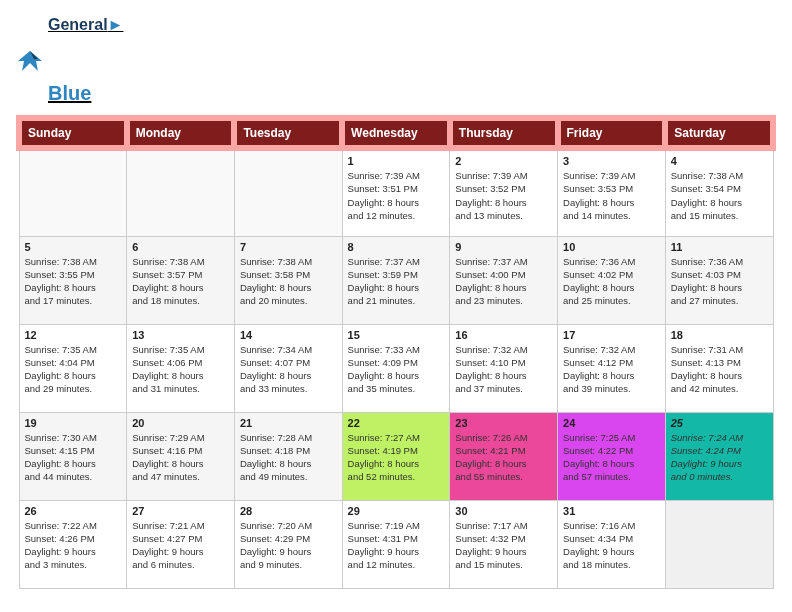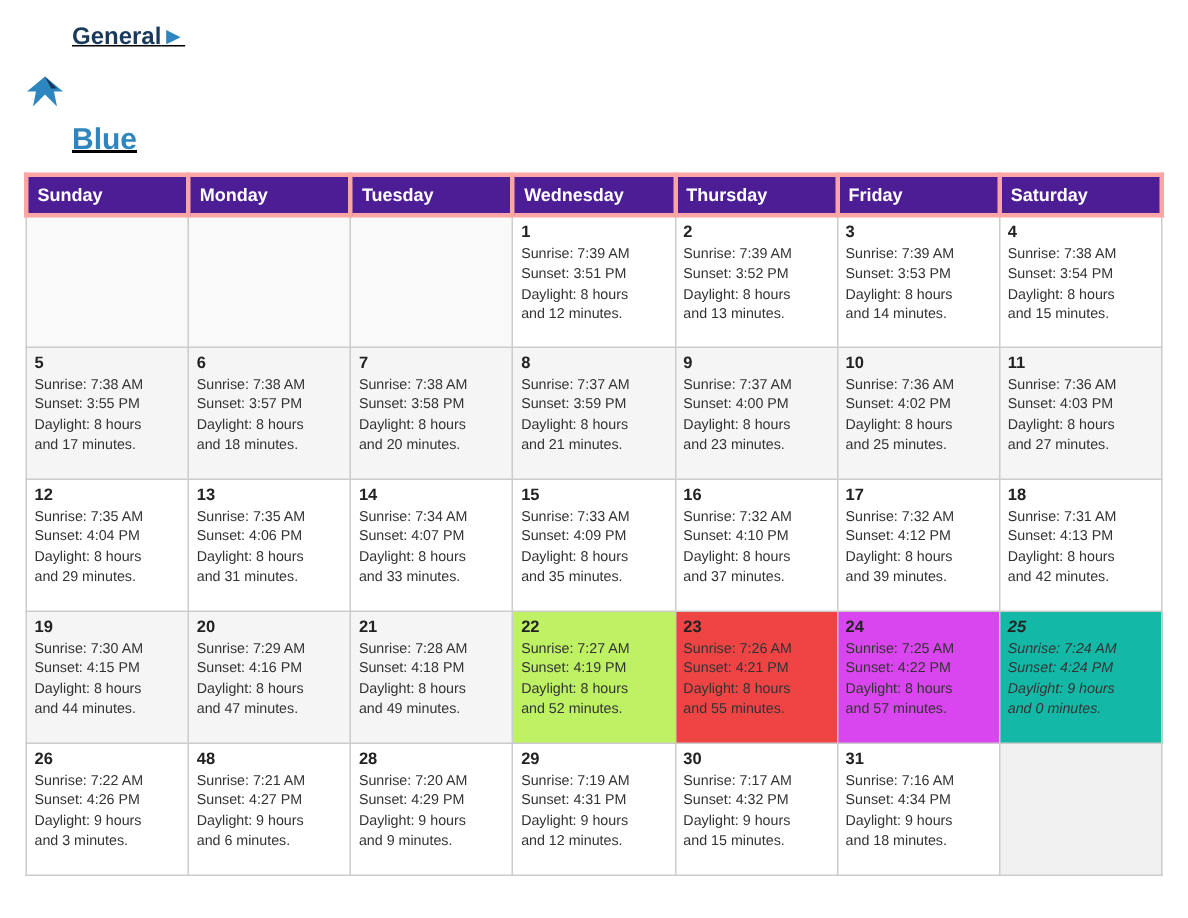--- a/index.html
+++ b/index.html
@@ -37,26 +37,26 @@
     .cal-subtitle {
       font-size: 14px;
       color: #444;
     }
     .calendar {
       width: 100%;
       border-collapse: collapse;
       table-layout: fixed;
     }
     .calendar th {
-      background: #4c1d95;
+      background: #7f1d1d;
       color: #fff;
       text-align: left;
       padding: 5px 6px;
       font-size: 12px;
-      border: 3px solid #fca5a5;
+      border: 6px solid #fca5a5;
     }
     .calendar td {
       border: 1px solid #ccc;
       vertical-align: top;
       padding: 4px 5px;
       font-size: 9.5px;
       color: #222;
       height: 88px;
       background: #fff;
     }
@@ -201,40 +201,40 @@
           <div class="day-info">Sunrise: 7:29 AM<br>Sunset: 4:16 PM<br>Daylight: 8 hours<br>and 47 minutes.</div>
         </td>
         <td style="background: rgb(245, 245, 245);">
           <span class="day-num">21</span>
           <div class="day-info">Sunrise: 7:28 AM<br>Sunset: 4:18 PM<br>Daylight: 8 hours<br>and 49 minutes.</div>
         </td>
         <td style="background: #bef264; margin-left: 48px;">
           <span class="day-num">22</span>
           <div class="day-info">Sunrise: 7:27 AM<br>Sunset: 4:19 PM<br>Daylight: 8 hours<br>and 52 minutes.</div>
         </td>
-        <td style="background: #ef4444;">
+        <td style="background: #ec4899;">
           <span class="day-num">23</span>
           <div class="day-info">Sunrise: 7:26 AM<br>Sunset: 4:21 PM<br>Daylight: 8 hours<br>and 55 minutes.</div>
         </td>
         <td style="background: #d946ef;">
           <span class="day-num">24</span>
           <div class="day-info">Sunrise: 7:25 AM<br>Sunset: 4:22 PM<br>Daylight: 8 hours<br>and 57 minutes.</div>
         </td>
         <td style="background: #14b8a6; font-style: italic;">
           <span class="day-num">25</span>
           <div class="day-info">Sunrise: 7:24 AM<br>Sunset: 4:24 PM<br>Daylight: 9 hours<br>and 0 minutes.</div>
         </td>
       </tr>
       <tr>
         <td>
           <span class="day-num">26</span>
           <div class="day-info">Sunrise: 7:22 AM<br>Sunset: 4:26 PM<br>Daylight: 9 hours<br>and 3 minutes.</div>
         </td>
         <td>
-          <span class="day-num">48</span>
+          <span class="day-num">27</span>
           <div class="day-info">Sunrise: 7:21 AM<br>Sunset: 4:27 PM<br>Daylight: 9 hours<br>and 6 minutes.</div>
         </td>
         <td>
           <span class="day-num">28</span>
           <div class="day-info">Sunrise: 7:20 AM<br>Sunset: 4:29 PM<br>Daylight: 9 hours<br>and 9 minutes.</div>
         </td>
         <td>
           <span class="day-num">29</span>
           <div class="day-info">Sunrise: 7:19 AM<br>Sunset: 4:31 PM<br>Daylight: 9 hours<br>and 12 minutes.</div>
         </td>

